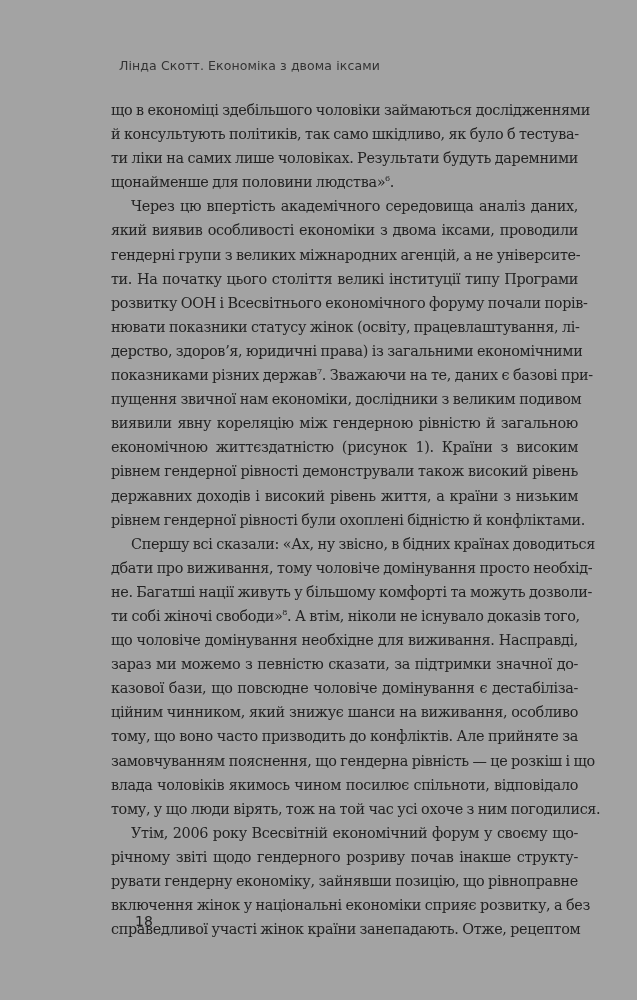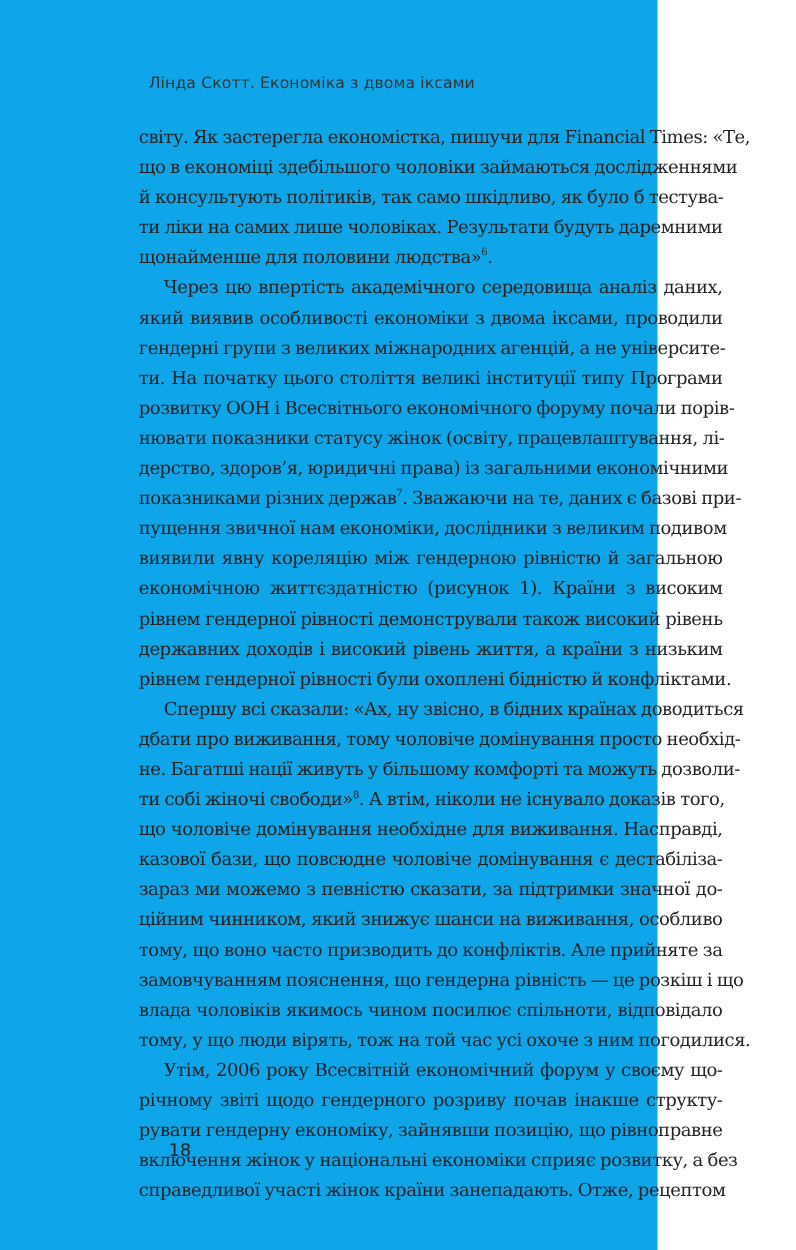--- a/index.html
+++ b/index.html
@@ -1,17 +1,17 @@
 <!DOCTYPE html>
 <html><head>
   <meta charset="utf-8">
   <style>
     html, body { margin: 0; padding: 0; background: #ffffff; }
     body { width: 637px; height: 1000px; position: relative; overflow: hidden; }
-    .page { position: absolute; left: 0; top: 0; width: 526px; height: 1000px; background: #0ea5e9; }
+    .page { position: absolute; left: 0; top: 0; width: 637px; height: 1000px; background: #a3a3a3; }
     .running-head {
       position: absolute; left: 119px; top: 58px;
       font-family: "DejaVu Sans", sans-serif; font-size: 12.5px; color: #333;
       letter-spacing: 0.1px; white-space: nowrap;
     }
     .body-text {
       position: absolute; left: 111px; top: 98px; width: 467px;
       font-family: "DejaVu Serif", serif; font-size: 14.4px; line-height: 24.1px;
       color: #222; letter-spacing: -0.35px; word-spacing: -0.5px;
     }
@@ -24,21 +24,20 @@
       font-family: "DejaVu Sans", sans-serif; font-size: 14px; color: #222;
     }
   </style>
 </head>
 <body>
 
 <div class="page">
   <div class="running-head">Лінда Скотт. Економіка з двома іксами</div>
   <div class="body-text" id="body-text">
       <div>
-        <span class="line"><span>світу. Як застерегла економістка, пишучи для Financial Times: «Те,</span></span>
         <span class="line"><span>що в економіці здебільшого чоловіки займаються дослідженнями</span></span>
         <span class="line"><span>й консультують політиків, так само шкідливо, як було б тестува-</span></span>
         <span class="line"><span>ти ліки на самих лише чоловіках. Результати будуть даремними</span></span>
         <span class="line last"><span>щонайменше для половини людства»</span><sup>6</sup><span>.</span></span>
       </div>
       <div>
         <span class="line indent"><span>Через цю впертість академічного середовища аналіз даних,</span></span>
         <span class="line"><span>який виявив особливості економіки з двома іксами, проводили</span></span>
         <span class="line"><span>гендерні групи з великих міжнародних агенцій, а не університе-</span></span>
         <span class="line"><span>ти. На початку цього століття великі інституції типу Програми</span></span>
@@ -52,22 +51,22 @@
         <span class="line"><span>рівнем гендерної рівності демонстрували також високий рівень</span></span>
         <span class="line"><span>державних доходів і високий рівень життя, а країни з низьким</span></span>
         <span class="line last"><span>рівнем гендерної рівності були охоплені бідністю й конфліктами.</span></span>
       </div>
       <div>
         <span class="line indent"><span>Спершу всі сказали: «Ах, ну звісно, в бідних країнах доводиться</span></span>
         <span class="line"><span>дбати про виживання, тому чоловіче домінування просто необхід-</span></span>
         <span class="line"><span>не. Багатші нації живуть у більшому комфорті та можуть дозволи-</span></span>
         <span class="line"><span>ти собі жіночі свободи»</span><sup>8</sup><span>. А втім, ніколи не існувало доказів того,</span></span>
         <span class="line"><span>що чоловіче домінування необхідне для виживання. Насправді,</span></span>
+        <span class="line"><span>зараз ми можемо з певністю сказати, за підтримки значної до-</span></span>
         <span class="line"><span>казової бази, що повсюдне чоловіче домінування є дестабіліза-</span></span>
-        <span class="line"><span>зараз ми можемо з певністю сказати, за підтримки значної до-</span></span>
         <span class="line"><span>ційним чинником, який знижує шанси на виживання, особливо</span></span>
         <span class="line"><span>тому, що воно часто призводить до конфліктів. Але прийняте за</span></span>
         <span class="line"><span>замовчуванням пояснення, що гендерна рівність — це розкіш і що</span></span>
         <span class="line"><span>влада чоловіків якимось чином посилює спільноти, відповідало</span></span>
         <span class="line last"><span>тому, у що люди вірять, тож на той час усі охоче з ним погодилися.</span></span>
       </div>
       <div>
         <span class="line indent"><span>Утім, 2006 року Всесвітній економічний форум у своєму що-</span></span>
         <span class="line"><span>річному звіті щодо гендерного розриву почав інакше структу-</span></span>
         <span class="line"><span>рувати гендерну економіку, зайнявши позицію, що рівноправне</span></span>

